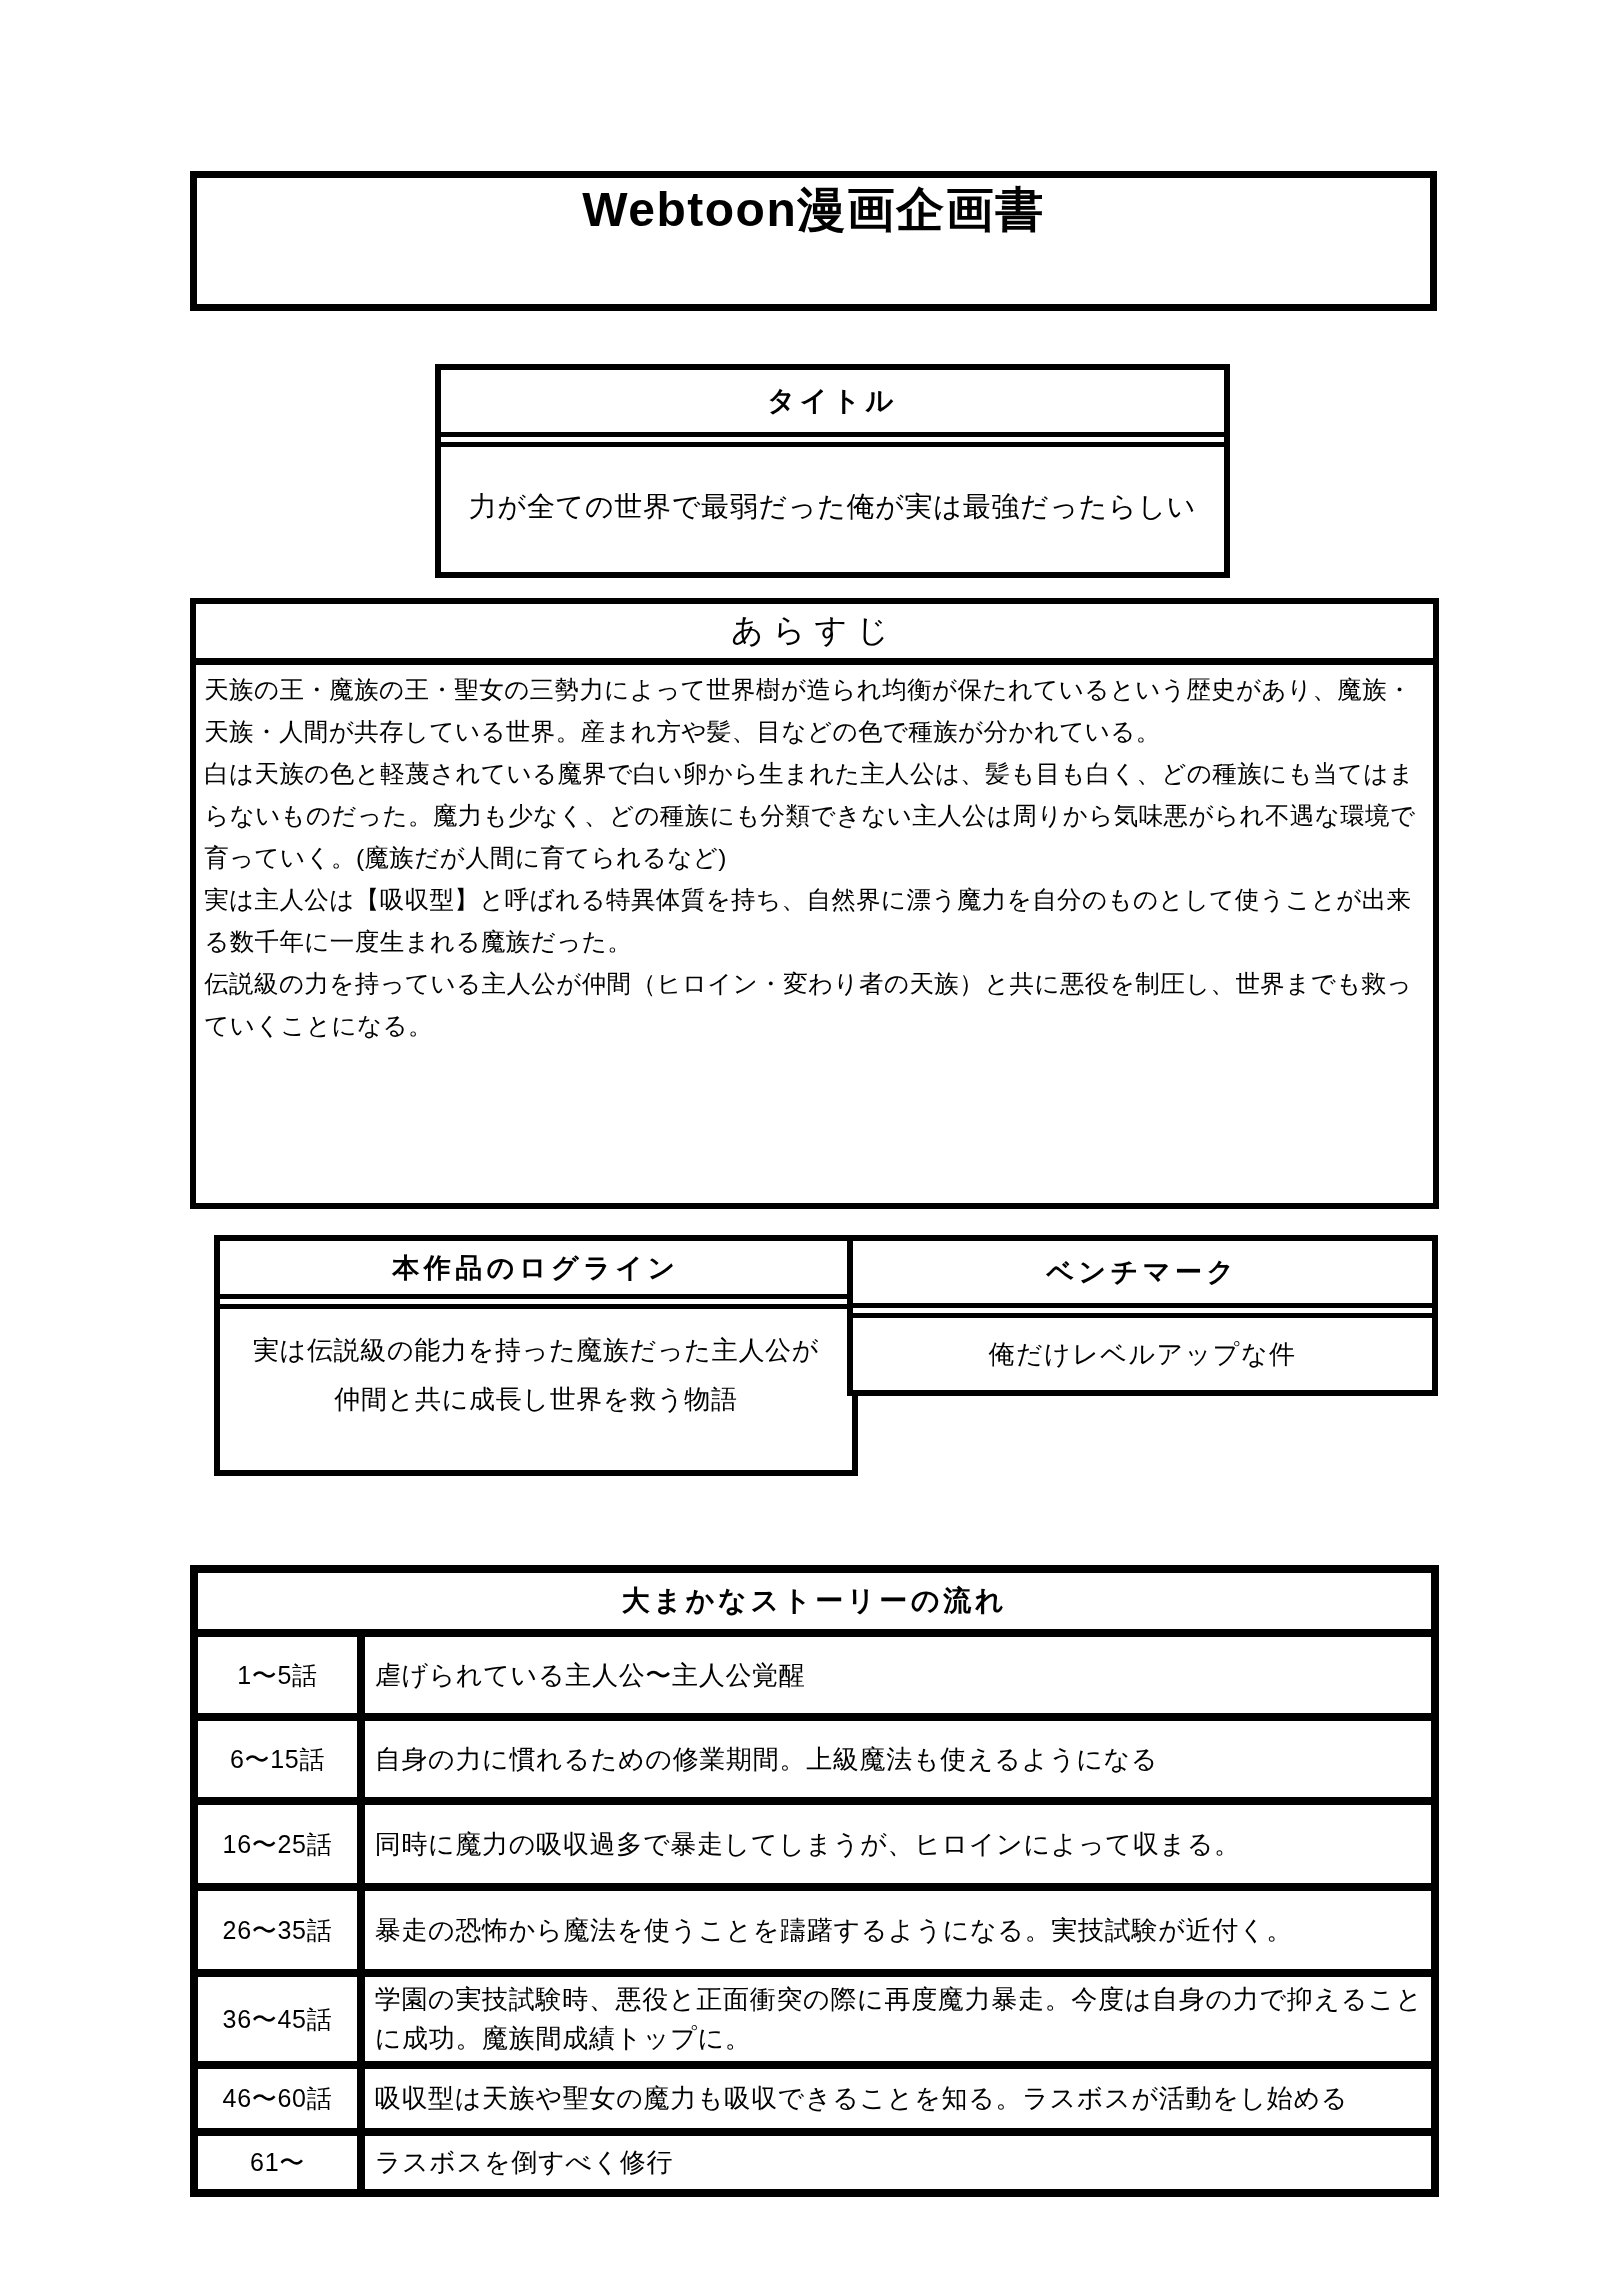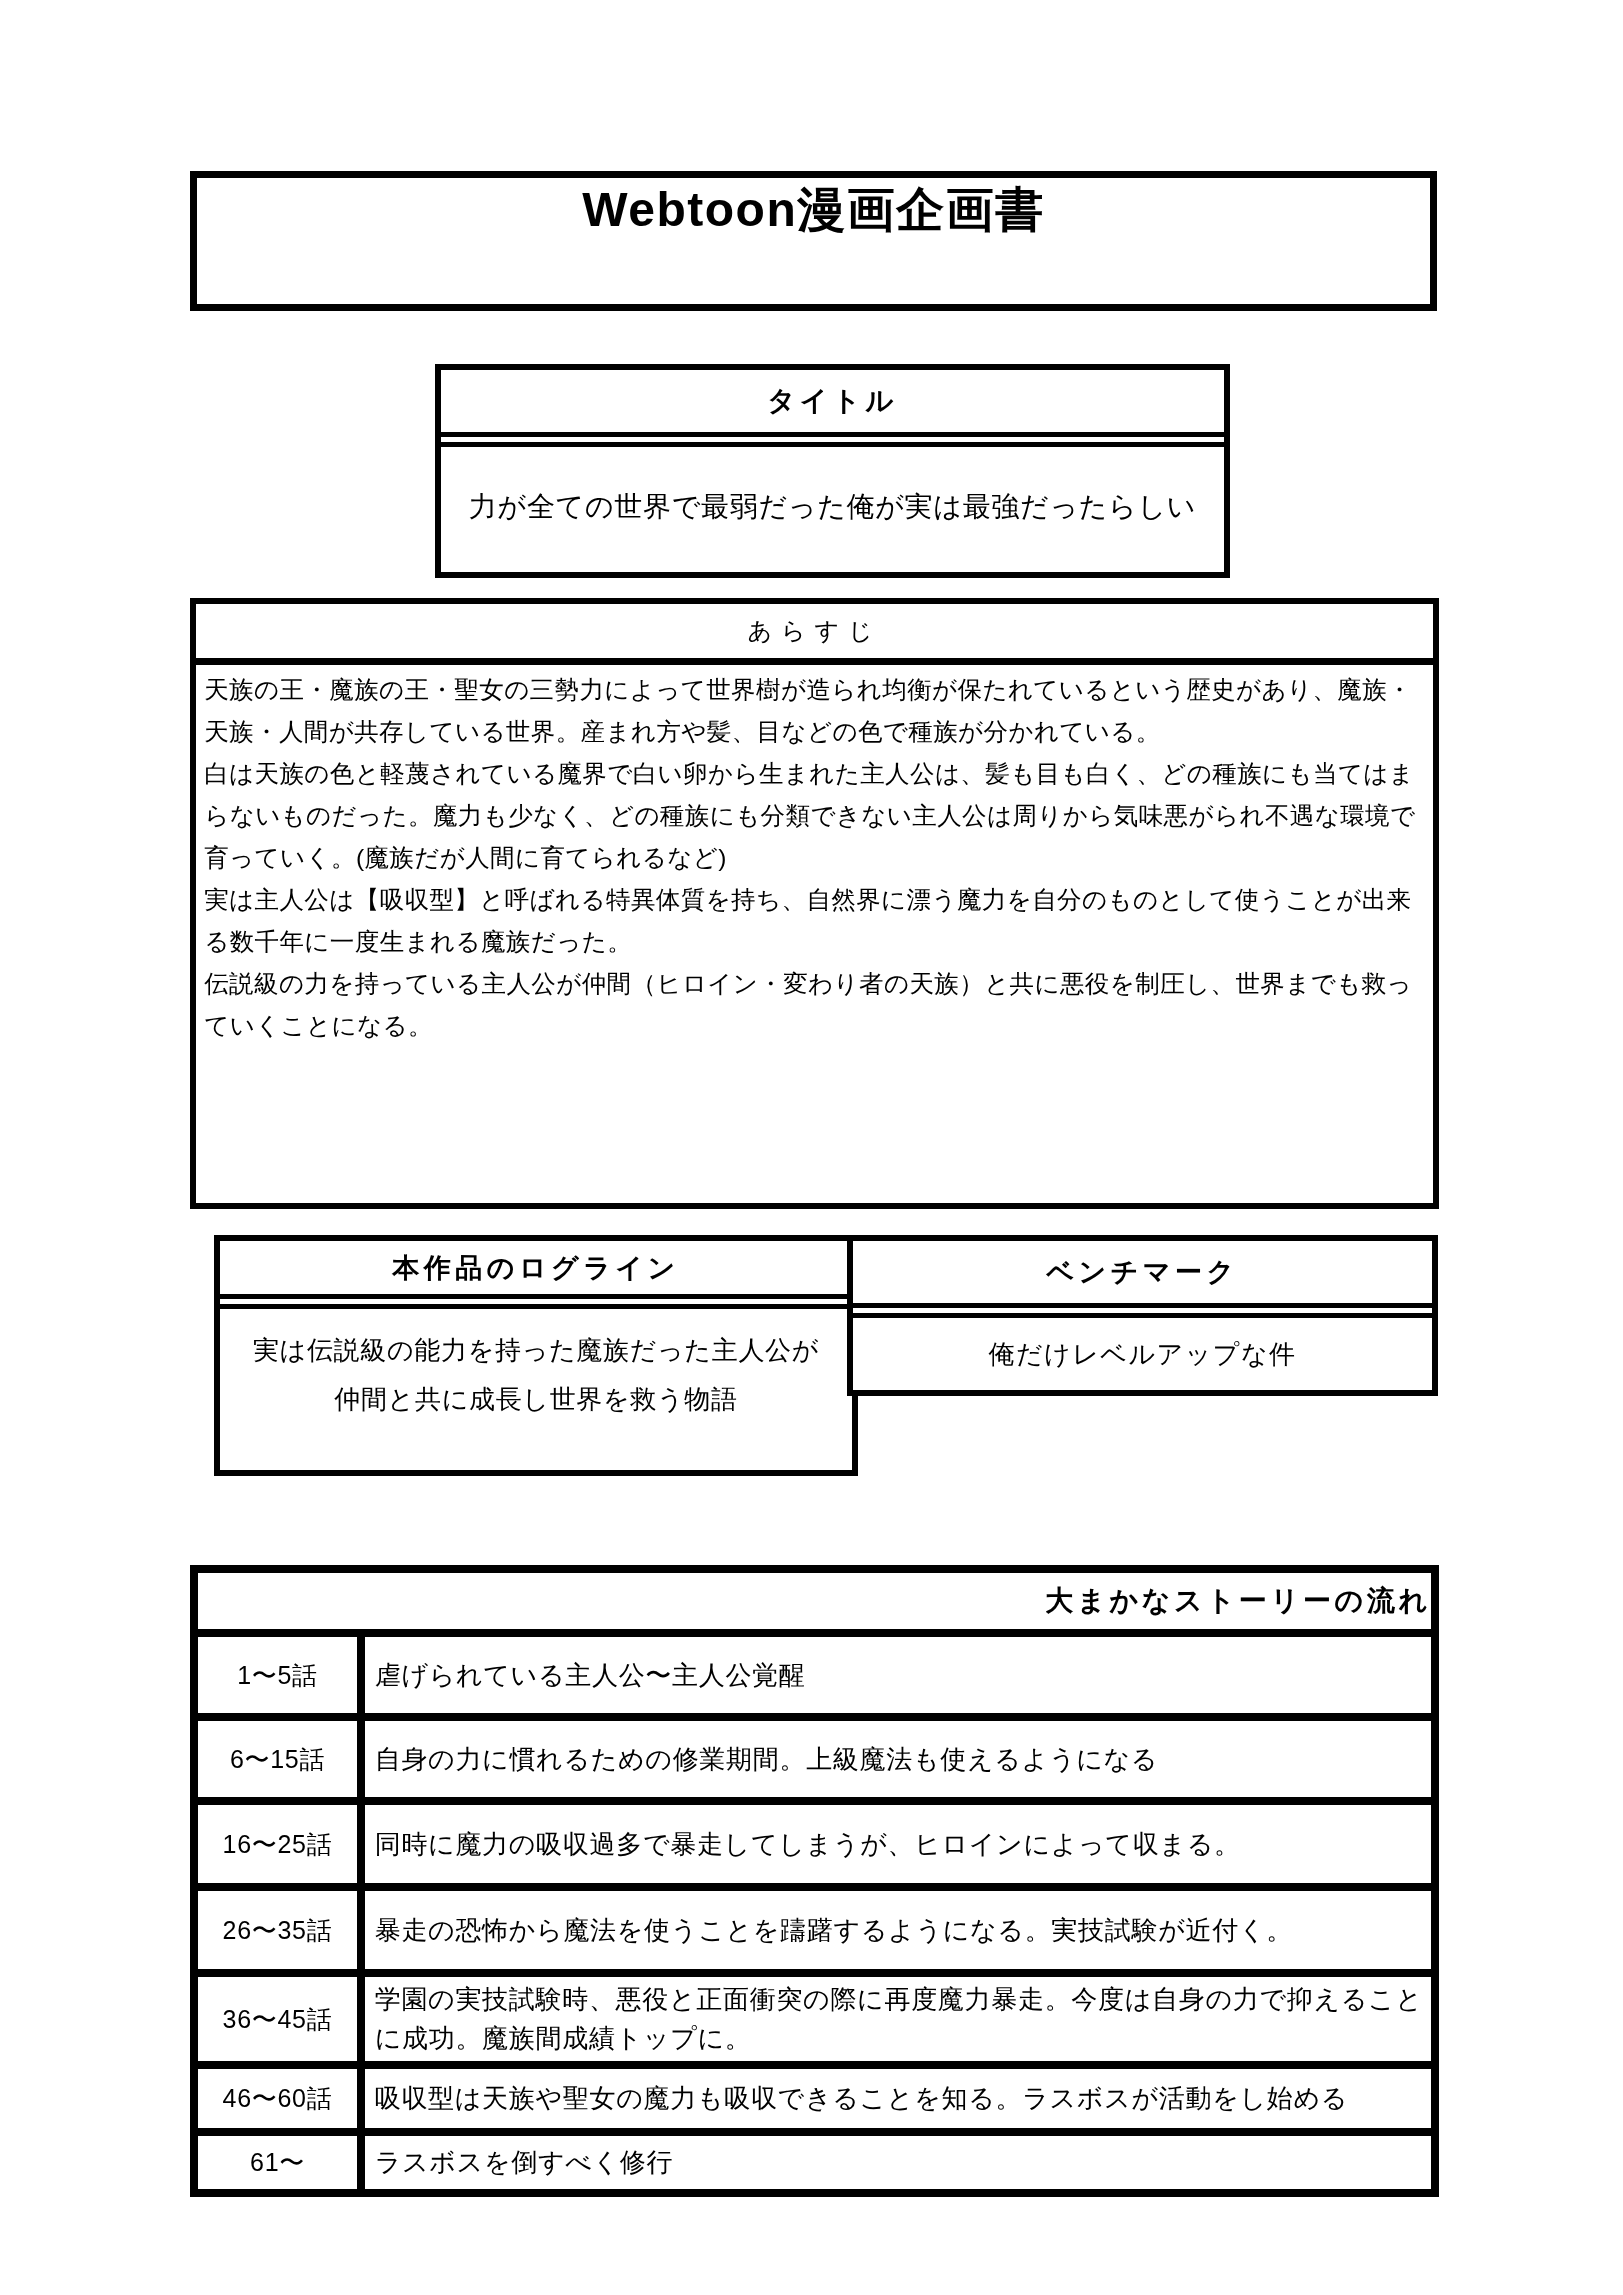--- a/index.html
+++ b/index.html
@@ -48,21 +48,21 @@
   .title-box .sec-body {
     flex: 1;
     display: flex; align-items: center; justify-content: center;
     font-size: 28px;
     letter-spacing: 0.7px;
     padding-bottom: 6px;
   }
 
   
   .synopsis-box { left: 190px; top: 598px; width: 1249px; height: 611px; display: flex; flex-direction: column; }
-  .synopsis-box .sec-header { height: 61px; font-size: 24px; font-weight: 400; letter-spacing: 9px; }
+  .synopsis-box .sec-header { height: 61px; font-size: 32px; font-weight: 400; letter-spacing: 9px; }
   .synopsis-body {
     flex: 1;
     padding: 3.7px 8.2px 0 8.2px;
     font-size: 24.5px;
     line-height: 42px;
     letter-spacing: 0.4px;
     text-align: left;
     overflow: hidden;
   }
   .synopsis-body p { margin: 0; }
@@ -96,21 +96,21 @@
     border-collapse: collapse;
     background: #fff;
   }
   table.story-table td {
     border: 8.2px solid #000;
     background: #fff;
     vertical-align: middle;
   }
   td.story-header-cell {
     height: 64px;
-    text-align: right;
+    text-align: center;
     font-size: 28px;
     font-weight: 700;
     letter-spacing: 3.7px;
   }
   td.ep-cell {
     width: 167px;
     text-align: center;
     font-size: 25px;
     letter-spacing: 0.7px;
   }

